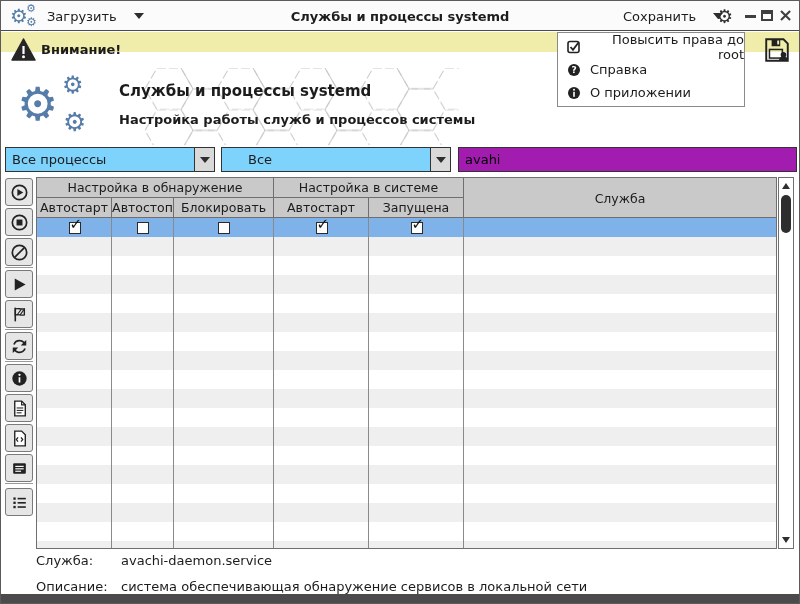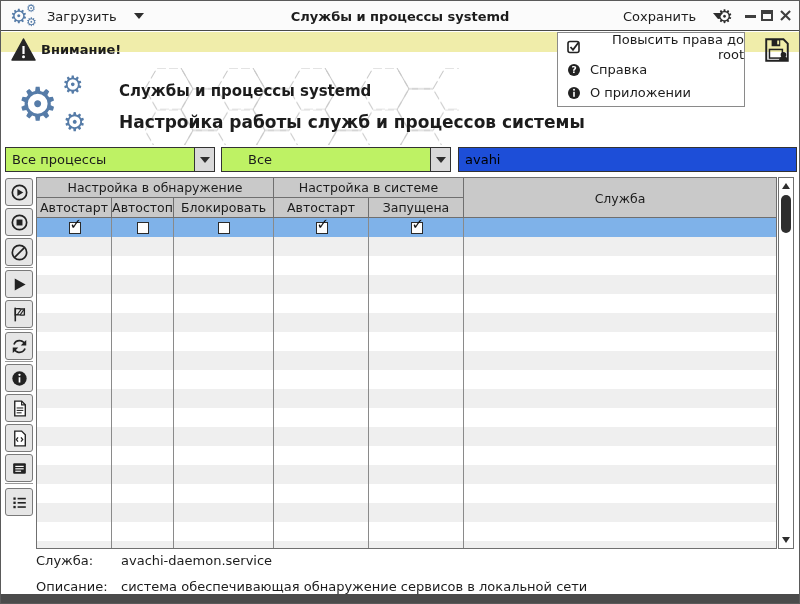--- a/index.html
+++ b/index.html
@@ -37,31 +37,31 @@
   .menu-item { height:23px; display:flex; align-items:center; gap:9px; padding-left:9px;text-align:right; }
   .menu-item svg { flex:0 0 auto; }
   
   #banner { position:absolute; left:0; top:67px; width:100%; height:77px; background:#fff; }
   #hexes { position:absolute; left:144px; top:0; }
   #banner-logo { position:absolute; left:16px; top:4px; width:104px; height:70px; }
   #banner-logo .g1 { font-size:46px; left:0; top:9px; }
   #banner-logo .g2 { font-size:24px; left:45px; top:1px; }
   #banner-logo .g3 { font-size:26px; left:46px; top:37px; }
   #banner-title { position:absolute; left:118px; top:14px; font-size:15px; font-weight:bold; }
-  #banner-sub { position:absolute; left:118px; top:44px; font-size:17px; font-weight:600; }
-  
-  .selectbox { position:absolute; top:146px; height:25px; background:#bef264; border:1px solid #333;
+  #banner-sub { position:absolute; left:118px; top:44px; font-size:13px; font-weight:600; }
+  
+  .selectbox { position:absolute; top:146px; height:25px; background:#7dd3fc; border:1px solid #333;
     display:flex; align-items:center; }
   .selectbox .val { flex:1; padding-left:6px; white-space:nowrap; overflow:hidden; }
   .sel-btn { width:20px; height:100%; background:#d9d9d9; border-left:1px solid #333;
     display:flex; align-items:center; justify-content:center; }
   #select-process { left:4px; width:210px; }
   #select-category { left:220px; width:230px;padding-left:20px; }
   #search-input { position:absolute; left:457px; top:146px; width:339px; height:25px;
-    border:1px solid #333; padding:0 6px; font-family:"DejaVu Sans", sans-serif; font-size:13px; background:#1d4ed8; }
+    border:1px solid #333; padding:0 6px; font-family:"DejaVu Sans", sans-serif; font-size:13px; background:#a21caf; }
   
   .tool-btn { position:absolute; left:4px; width:28px; height:28px; background:#e6e6e6;
     border:1px solid #7a7a7a; border-radius:3px; display:flex; align-items:center; justify-content:center; }
   .tool-sep { position:absolute; left:4px; width:28px; height:1px; background:#9a9a9a; }
   
   #table { position:absolute; left:35px; top:176px; width:741px; height:372px;
     border:1px solid #6f6f6f; background:#fff; }
   #thead { position:absolute; left:0; top:0; right:0; height:40px; background:#c9c9c9;
     border-bottom:1px solid #6f6f6f; font-size:12.5px; }
   .grp-row { display:flex; height:20px; width:427px; }

